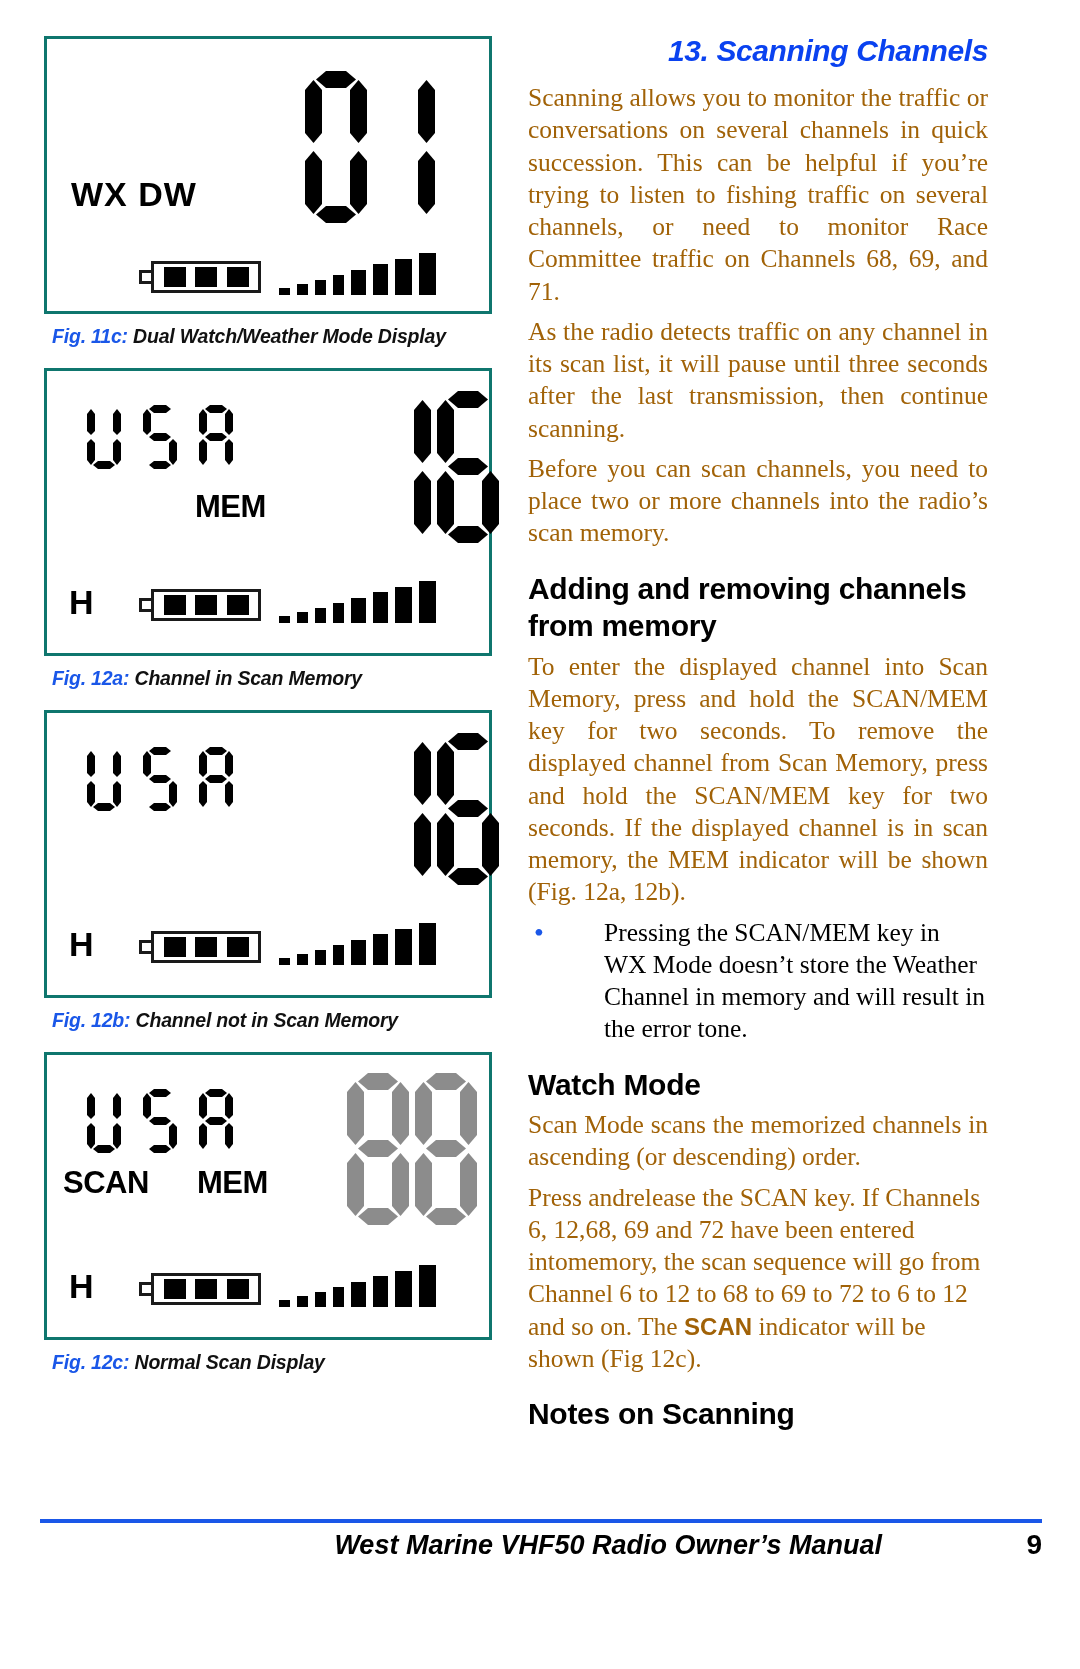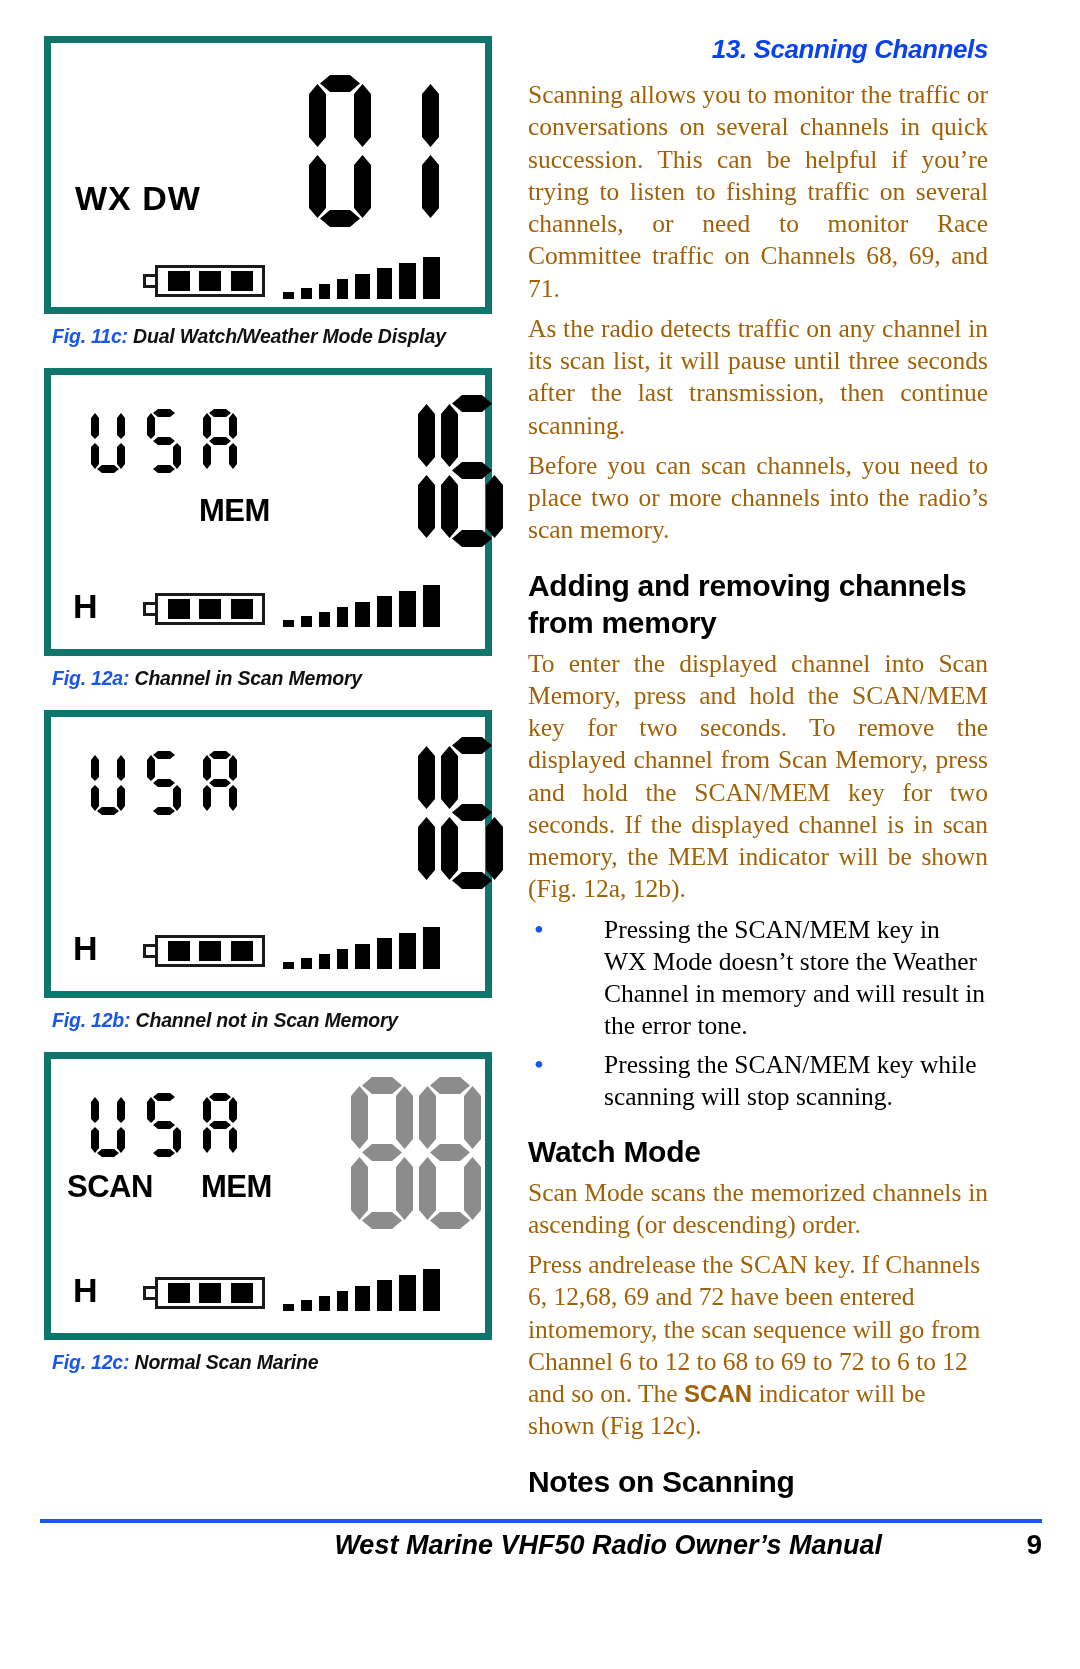--- a/index.html
+++ b/index.html
@@ -26,21 +26,21 @@
   #left-col {
     position: absolute;
     left: 44px;
     top: 36px;
     width: 448px;
   }
 
   .fig-block { margin-bottom: 20px; }
 
   .lcd-frame {
-    border: 7px solid #0f766e;
+    border: 3px solid #0f766e;
     background: #ffffff;
     box-sizing: border-box;
     position: relative;
   }
   .lcd-frame.h1 { height: 278px; }
   .lcd-frame.h2 { height: 288px; }
   .lcd-frame.h3 { height: 288px; }
   .lcd-frame.h4 { height: 288px; }
 
   .fig-caption {
@@ -132,21 +132,21 @@
   #right-col {
     position: absolute;
     left: 528px;
     top: 34px;
     width: 460px;
   }
   h1.chapter {
     font-family: "Liberation Sans", sans-serif;
     font-style: italic;
     font-weight: 700;
-    font-size: 26px;
+    font-size: 30px;
     color: #0a42f0;
     margin: 0 0 14px 0;
     letter-spacing: -0.4px;
     text-align: right;
   }
   h2.sec {
     font-family: "Liberation Sans", sans-serif;
     font-weight: 700;
     font-size: 30px;
     color: #000;
@@ -485,40 +485,39 @@
           <span style="height:11px;"></span>
           <span style="height:15px;"></span>
           <span style="height:20px;"></span>
           <span class="w2" style="height:25px;"></span>
           <span class="w2" style="height:31px;"></span>
           <span class="w3" style="height:36px;"></span>
           <span class="w3" style="height:42px;"></span>
         </div>
       </div>
       <div class="fig-caption">
-        <span class="fig-num">Fig. 12c:</span><span class="fig-text"> Normal Scan Marine</span>
+        <span class="fig-num">Fig. 12c:</span><span class="fig-text"> Normal Scan Display</span>
       </div>
     </div>
 
   </div>
 
   <div id="right-col">
 
     <h1 class="chapter">13. Scanning Channels</h1>
 
     <p class="body">Scanning allows you to monitor the traffic or conversations on several channels in quick succession. This can be helpful if you’re trying to listen to fishing traffic on several channels, or need to monitor Race Committee traffic on Channels 68, 69, and 71.</p>
     <p class="body">As the radio detects traffic on any channel in its scan list, it will pause until three seconds after the last transmission, then continue scanning.</p>
     <p class="body">Before you can scan channels, you need to place two or more channels into the radio’s scan memory.</p>
 
     <h2 class="sec">Adding and removing channels from memory</h2>
     <p class="body">To enter the displayed channel into Scan Memory, press and hold the SCAN/MEM key for two seconds. To remove the displayed channel from Scan Memory, press and hold the SCAN/MEM key for two seconds. If the displayed channel is in scan memory, the MEM indicator will be shown (Fig. 12a, 12b).</p>
 
     <ul class="bullets">
       <li>Pressing the SCAN/MEM key in WX Mode doesn’t store the Weather Channel in memory and will result in the error tone.</li>
-      <li>Pressing the SCAN/MEM key while scanning will stop scanning.</li>
     </ul>
 
     <h2 class="sec">Watch Mode</h2>
     <p class="body">Scan Mode scans the memorized channels in ascending (or descending) order.</p>
     <p class="body last"><span>Press andrelease the SCAN key. If Channels 6, 12,68, 69 and 72 have been entered intomemory, the scan sequence will go from Channel 6 to 12 to 68 to 69 to 72 to 6 to 12 and so on. The </span><span class="bold-sans">SCAN</span><span> indicator will be shown (Fig 12c).</span></p>
 
     <h2 class="sec">Notes on Scanning</h2>
   </div>
 
   <div id="footer">

